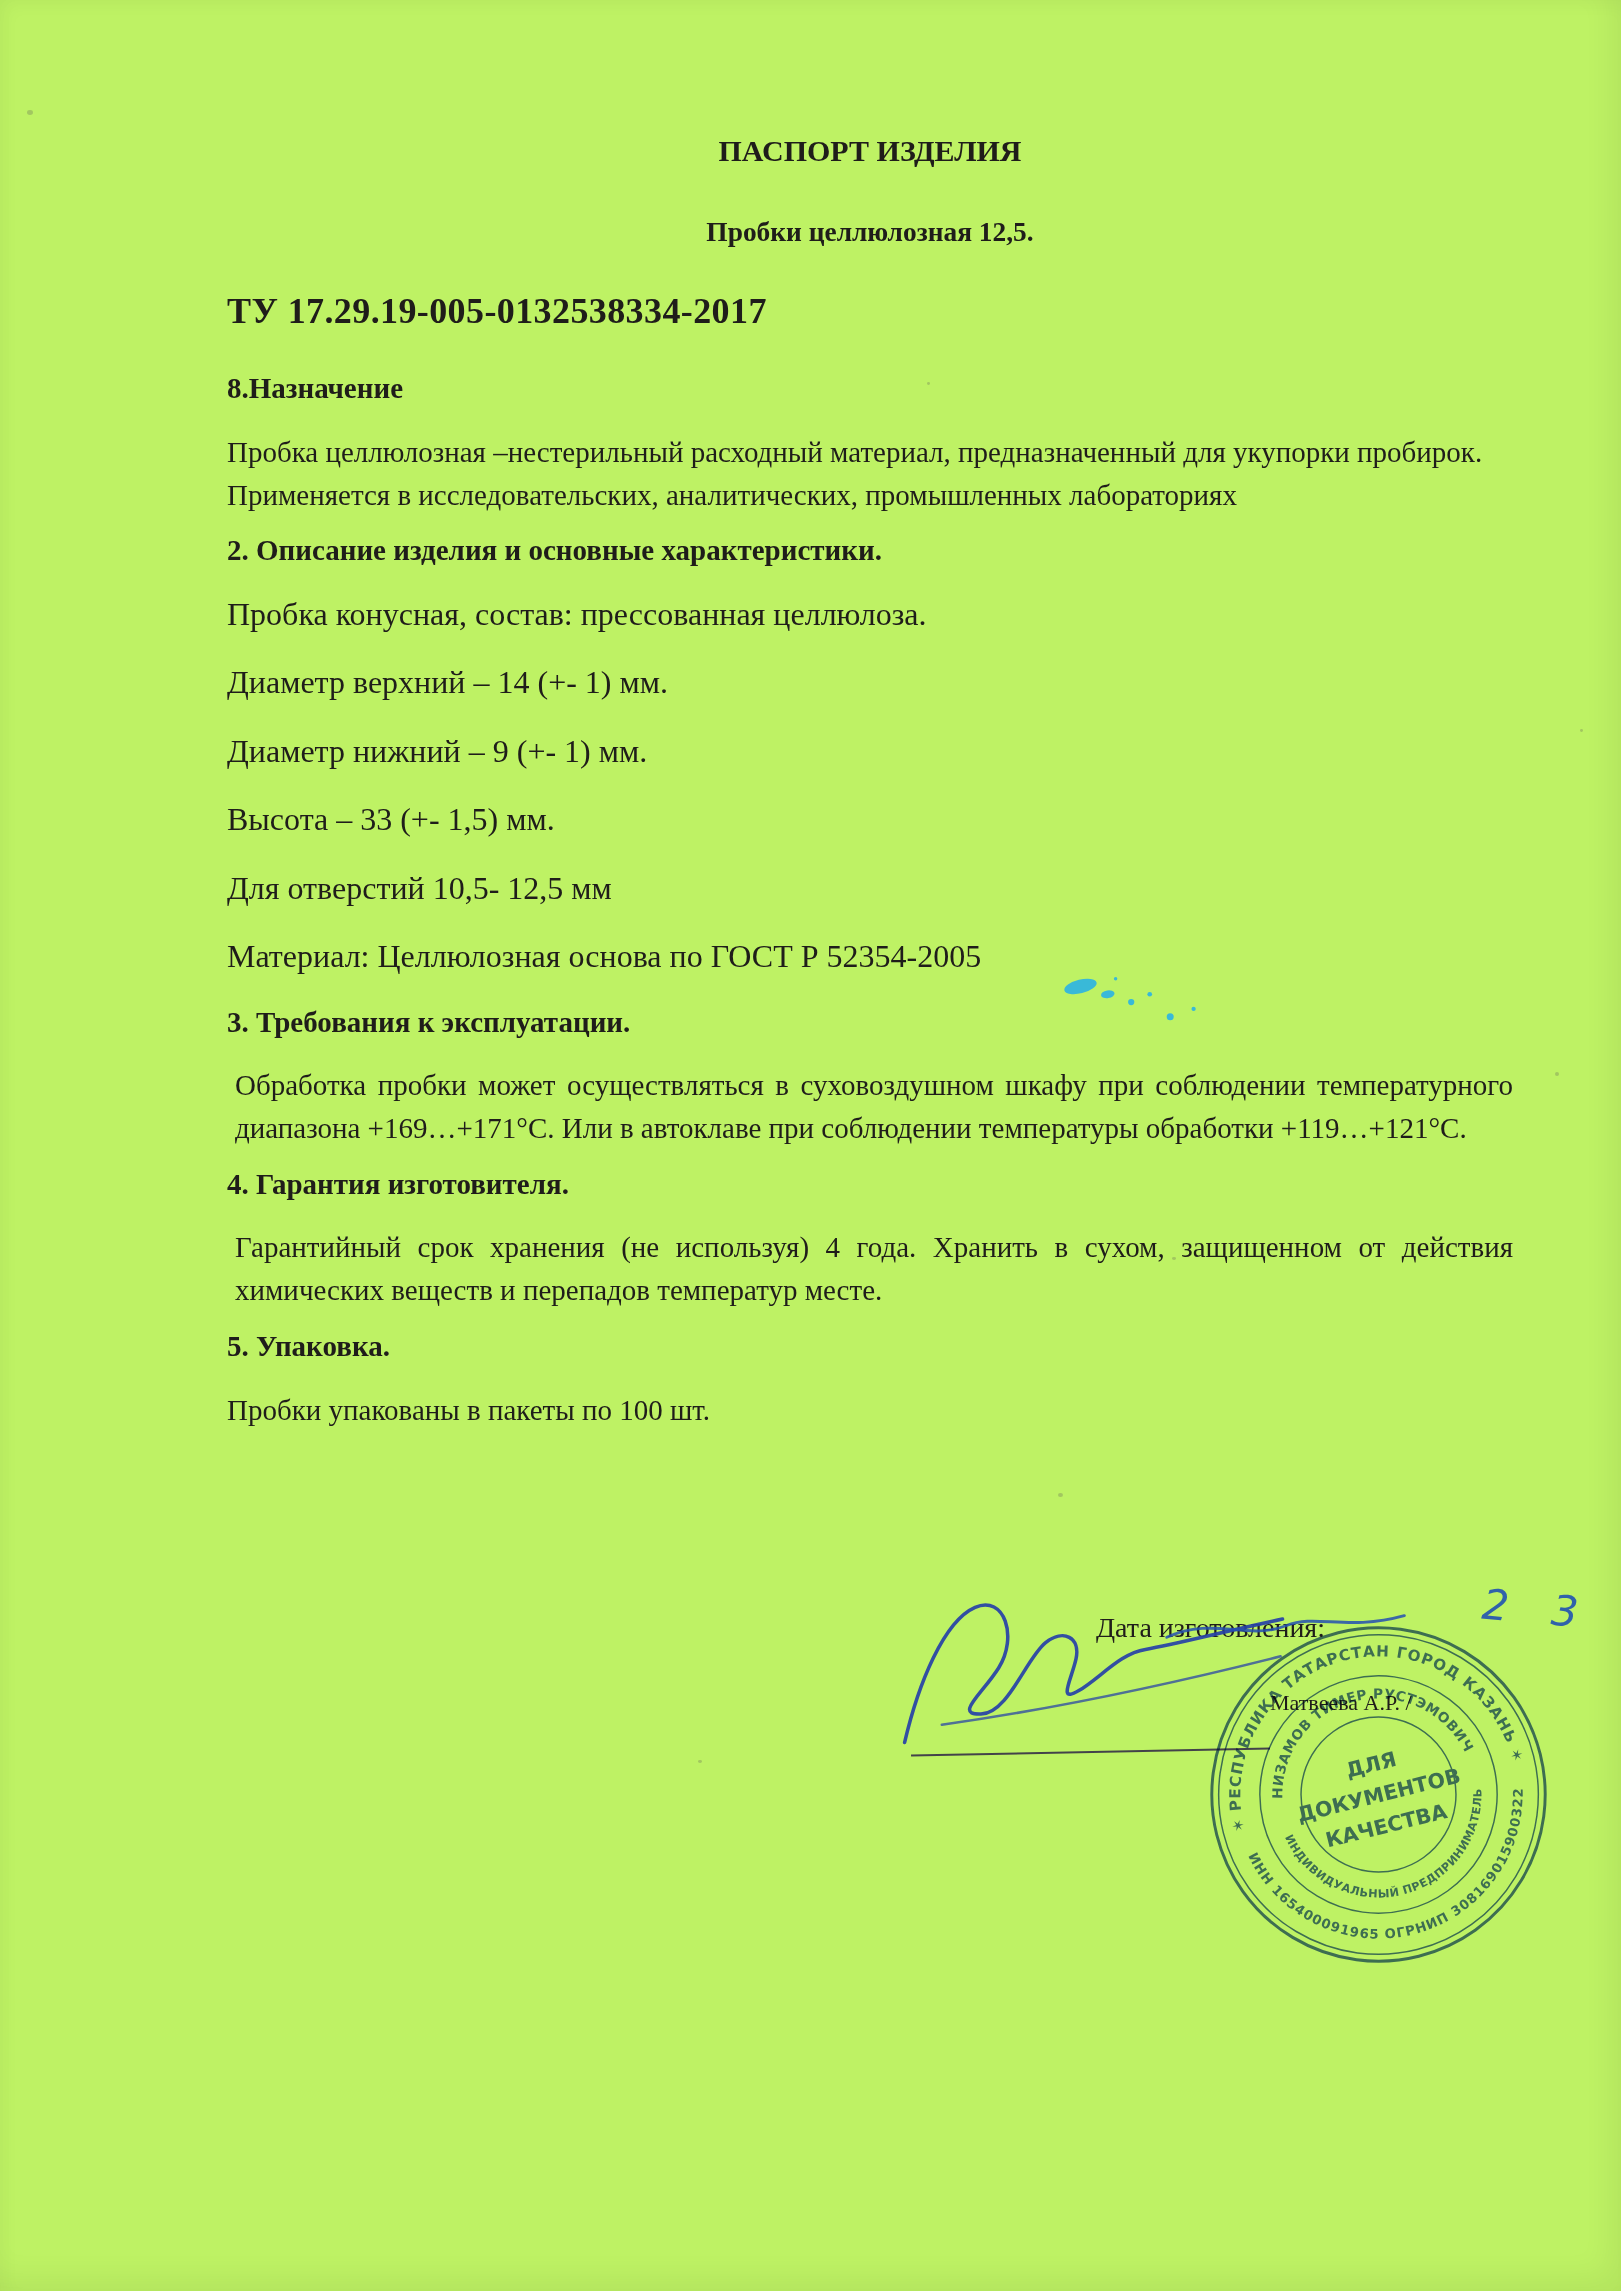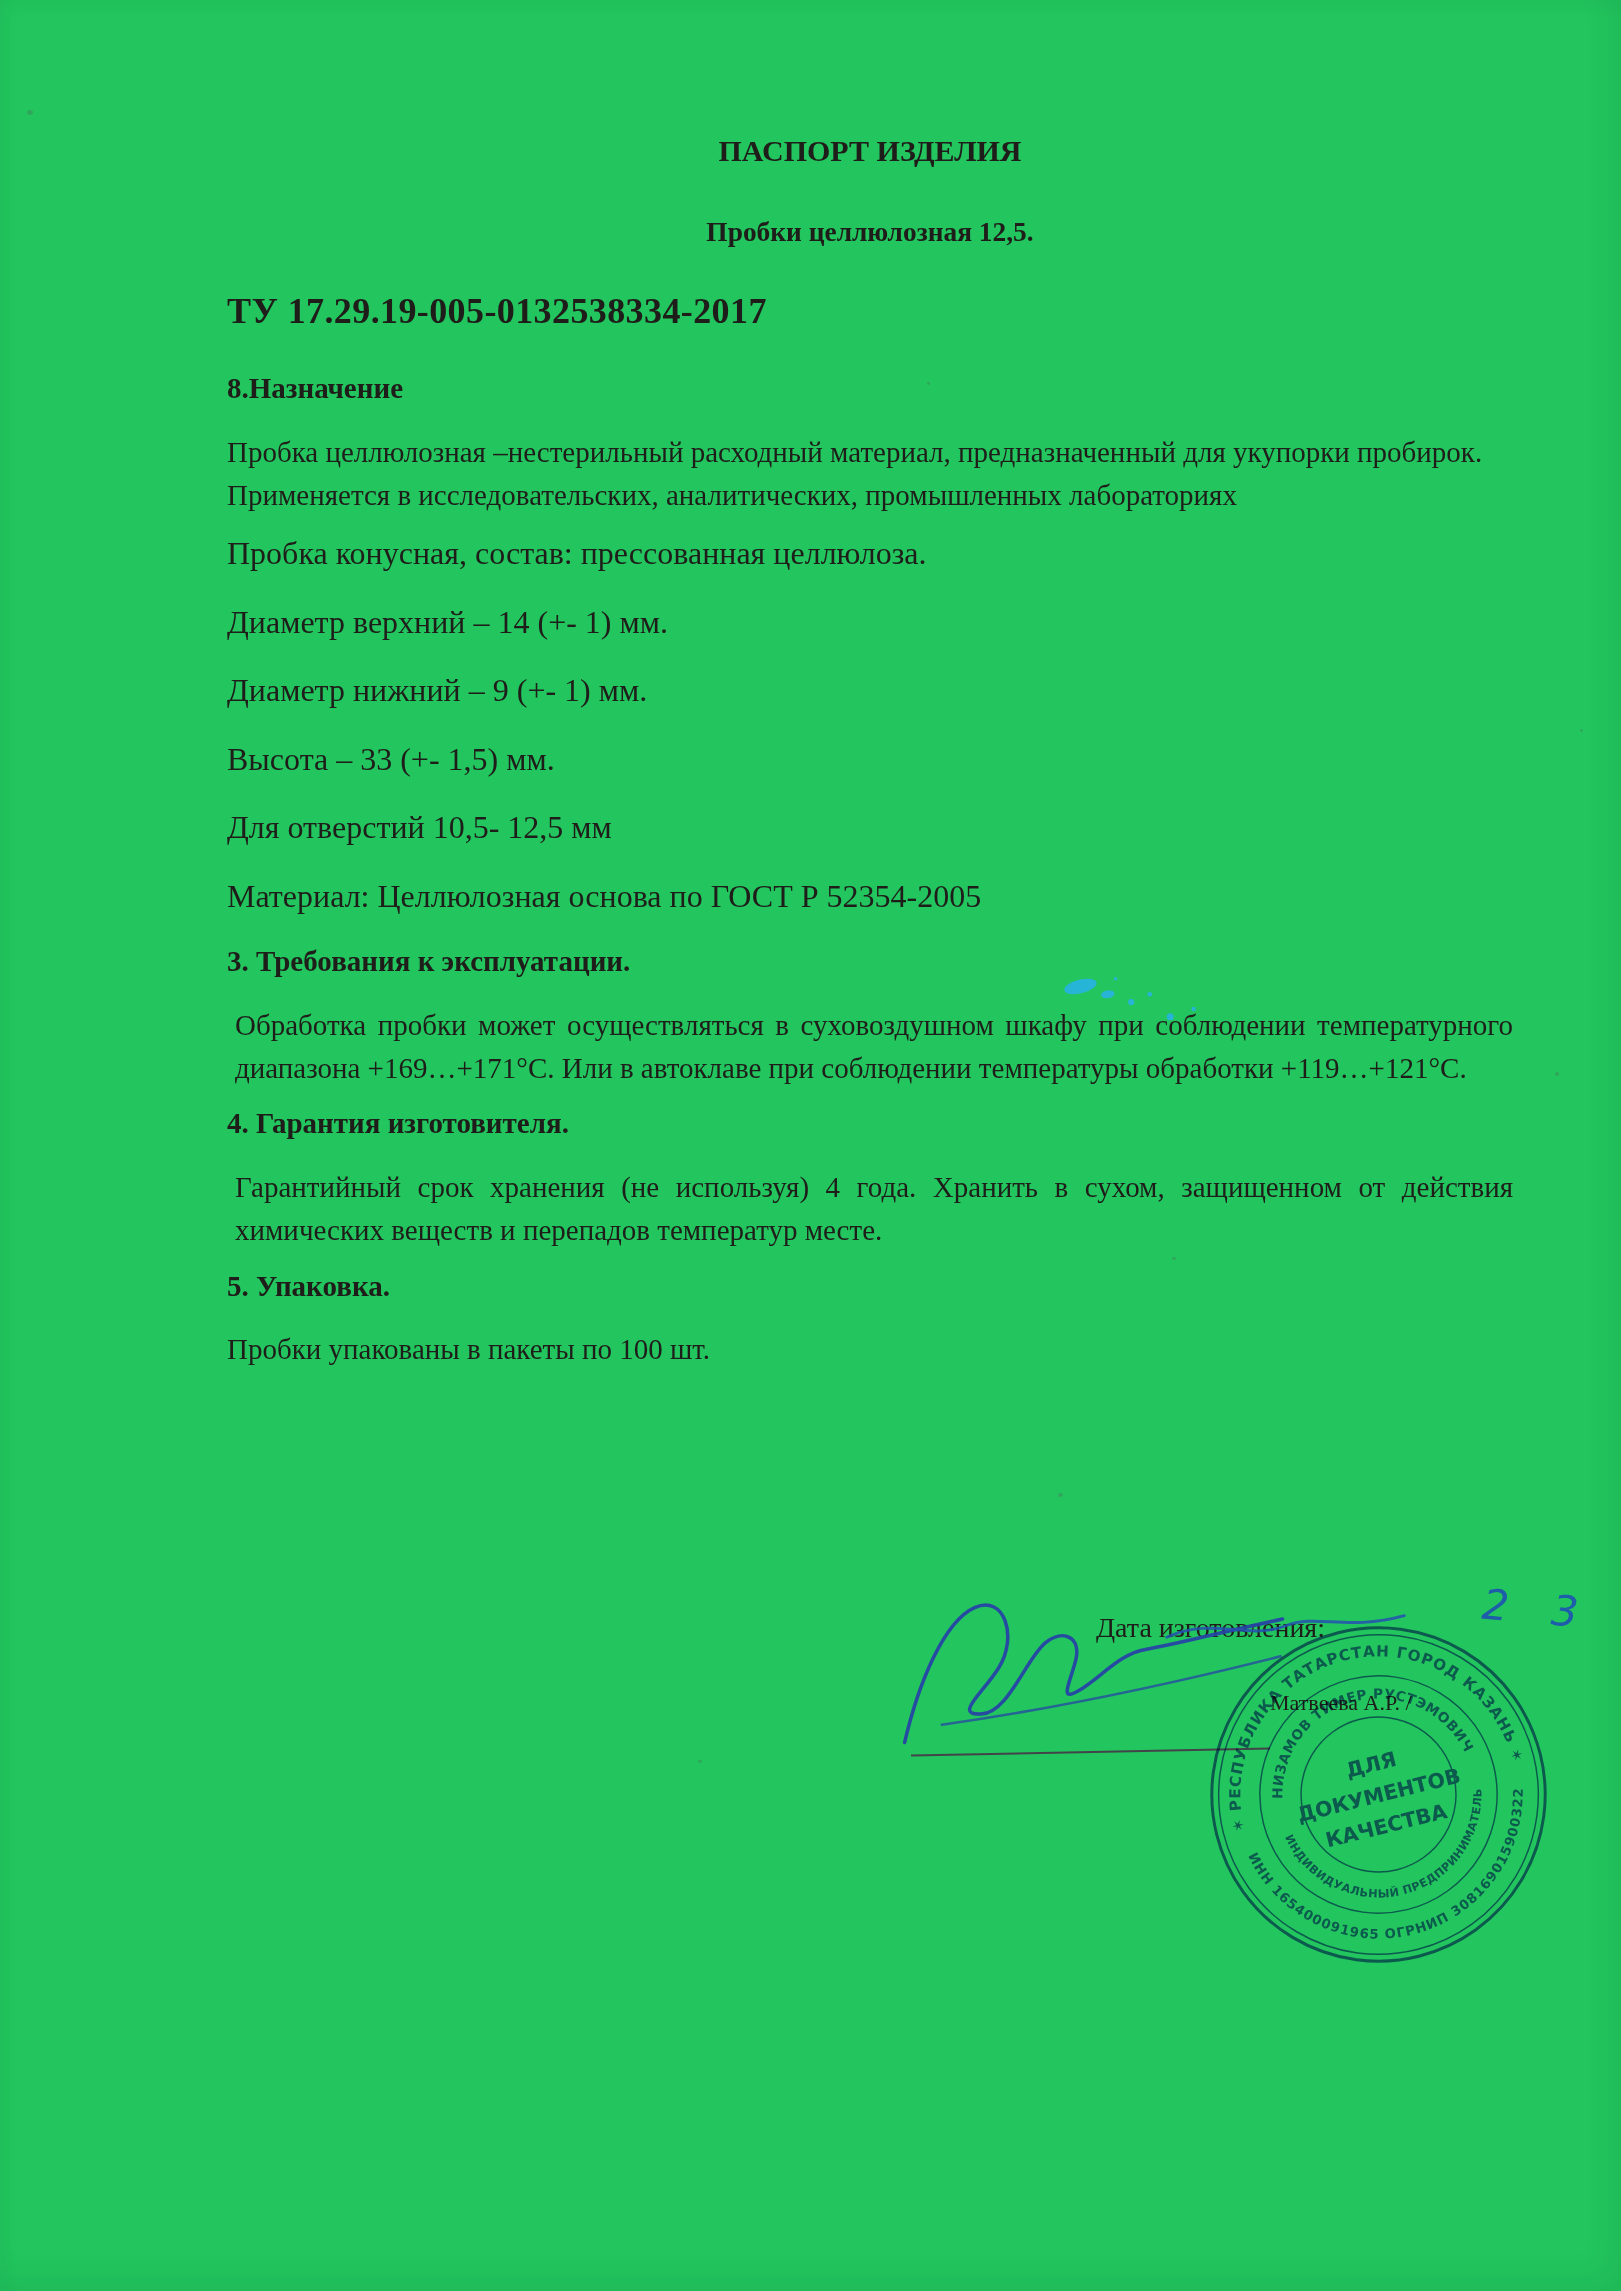--- a/index.html
+++ b/index.html
@@ -1,21 +1,21 @@
 <!DOCTYPE html>
 <html><head>
 <meta charset="utf-8">
 <style>
   * { box-sizing: border-box; }
   html, body { margin: 0; padding: 0; background: #d8d8d4; }
   .page {
     position: relative;
     width: 1621px; height: 2292px;
     margin: 0 auto;
-    background: #22c55e;
+    background: #bef264;
     font-family: "Liberation Serif", serif;
     color: #1f1d1a;
     overflow: hidden;
     box-shadow: inset -11.8px -15.7px 29px rgba(0,0,0,.055), inset 5.9px 5.9px 15.7px rgba(0,0,0,.03);
   }
   .content { position: absolute; left: 227px; top: 132px; width: 1286px; }
   .doc-title   { text-align: center; font-weight: bold; font-size: 30px; line-height: 37px; margin: 0 0 47px; }
   .doc-subtitle{ text-align: center; font-weight: bold; font-size: 27.4px; line-height: 33px; margin: 0 0 41px; }
   .doc-tu      { text-align: left; font-weight: bold; font-size: 36px; line-height: 43px; margin: 0 0 37px; letter-spacing: 0.4px; }
   .sec-heading { font-weight: bold; font-size: 29px; line-height: 37px; margin: 0 0 23.5px; }
@@ -54,20 +54,21 @@
 <div class="page">
 
   <div class="content">
     <div class="doc-title">ПАСПОРТ ИЗДЕЛИЯ</div>
     <div class="doc-subtitle">Пробки целлюлозная 12,5.</div>
     <div class="doc-tu">ТУ 17.29.19-005-0132538334-2017</div>
 
     <div class="sec-heading">8.Назначение</div>
     <p class="body">Пробка целлюлозная –нестерильный расходный материал, предназначенный для укупорки пробирок. Применяется в исследовательских, аналитических, промышленных лабораториях</p>
 
+    <div class="sec-heading">2. Описание изделия и основные характеристики.</div>
     <p class="spec">Пробка конусная, состав: прессованная целлюлоза.</p>
     <p class="spec">Диаметр верхний – 14 (+- 1) мм.</p>
     <p class="spec">Диаметр нижний – 9 (+- 1)  мм.</p>
     <p class="spec">Высота – 33 (+- 1,5)  мм.</p>
     <p class="spec">Для отверстий 10,5- 12,5 мм</p>
     <p class="spec">Материал: Целлюлозная основа по ГОСТ Р 52354-2005</p>
 
     <div class="sec-heading">3. Требования к эксплуатации.</div>
     <p class="body just">Обработка пробки может осуществляться в суховоздушном шкафу при соблюдении температурного диапазона +169…+171°С. Или в автоклаве при соблюдении температуры обработки +119…+121°С.</p>
 

